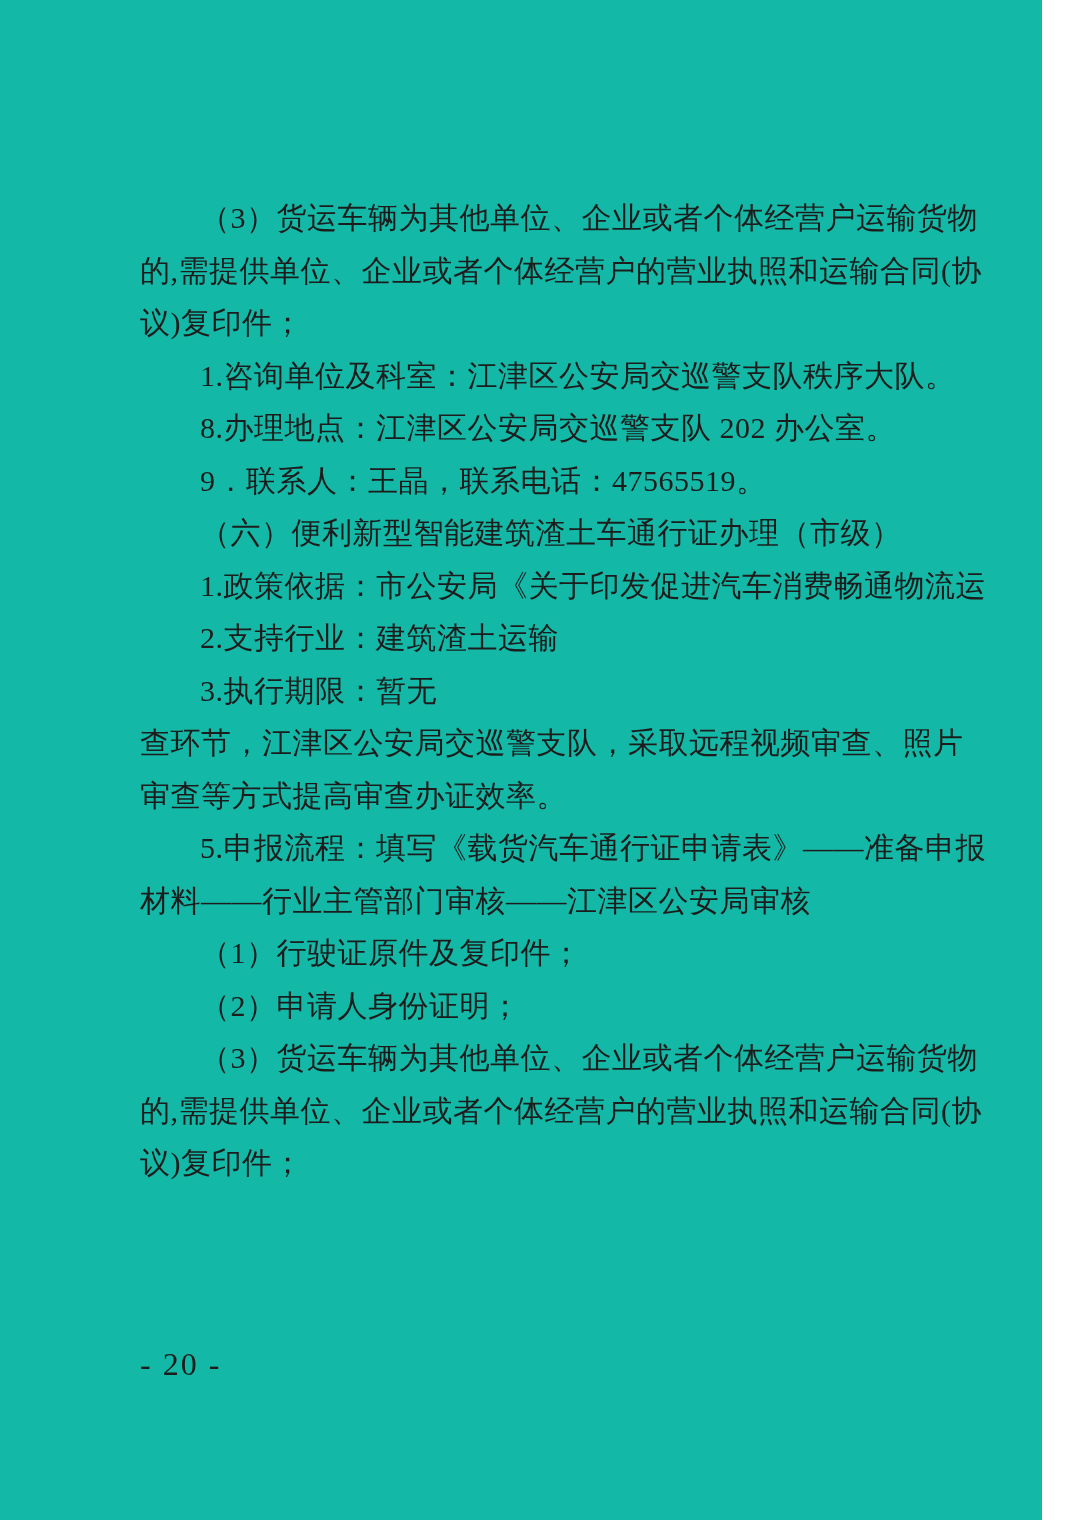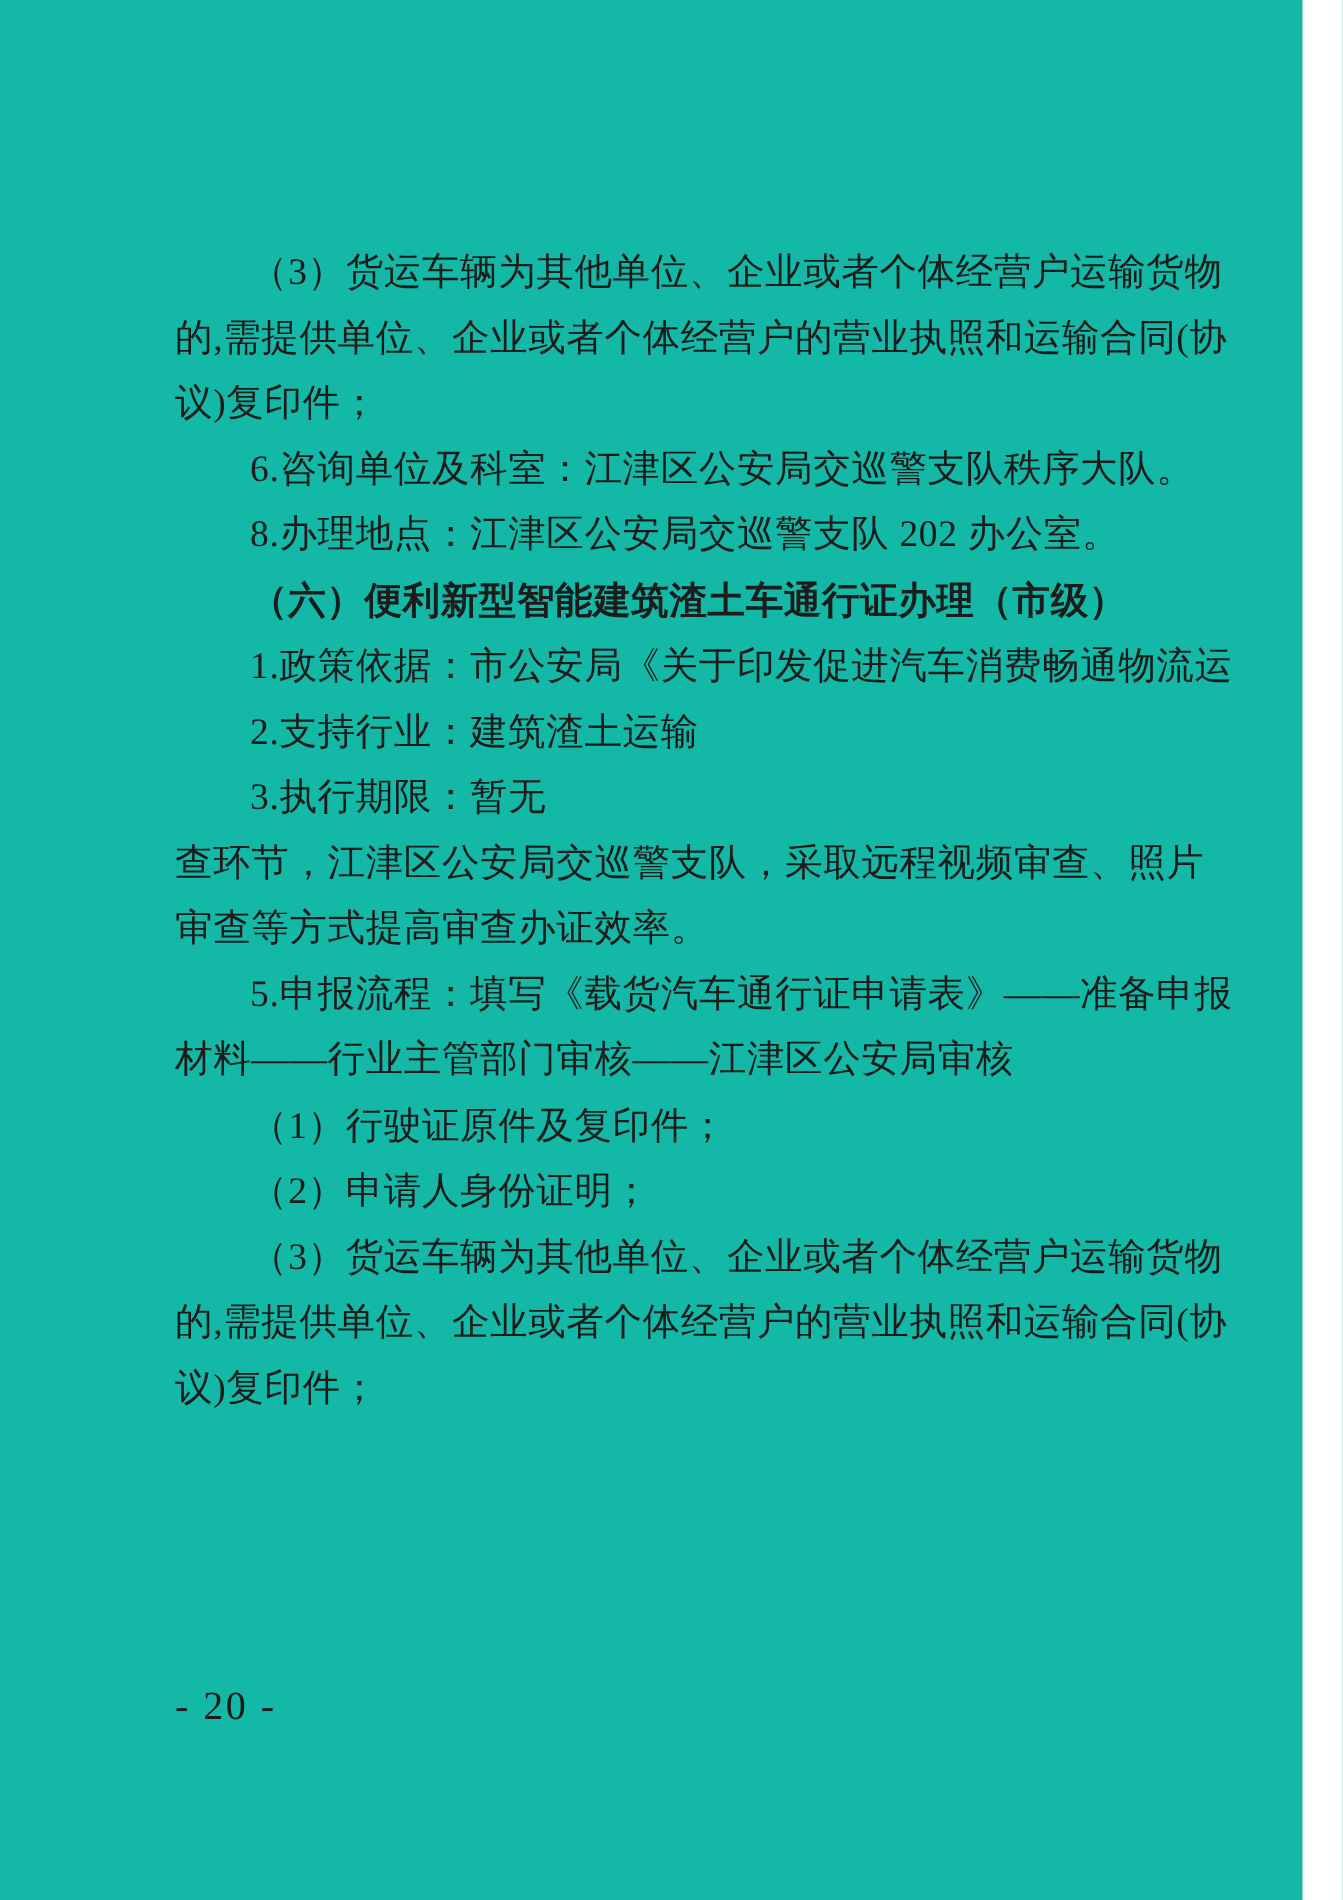--- a/index.html
+++ b/index.html
@@ -20,41 +20,42 @@
     width: 800px;
   }
   .line {
     height: 52.5px;
     line-height: 52.5px;
     font-size: 30px;
     white-space: pre;
     letter-spacing: 0.5px;
   }
   .indent { padding-left: 60px; }
-  .heading { font-weight: 700; }
+  .heading { font-weight: 400; }
   .page-num {
     position: absolute;
     left: 140px;
     top: 1348px;
     font-size: 32px;
     line-height: 32px;
     letter-spacing: 2px;
     color: #1c1c1c;
   }
 </style>
 </head>
 <body>
 
 <div class="page">
   <div class="text-block">
     <div class="line indent">（3）货运车辆为其他单位、企业或者个体经营户运输货物</div>
     <div class="line">的,需提供单位、企业或者个体经营户的营业执照和运输合同(协</div>
     <div class="line">议)复印件；</div>
-    <div class="line indent">6.咨询单位及科室：江津区公安局交巡警支队秩序大队。</div>
+    <div class="line indent">1.咨询单位及科室：江津区公安局交巡警支队秩序大队。</div>
     <div class="line indent">8.办理地点：江津区公安局交巡警支队 202 办公室。</div>
+    <div class="line indent">9．联系人：王晶，联系电话：47565519。</div>
     <div class="line indent heading">（六）便利新型智能建筑渣土车通行证办理（市级）</div>
     <div class="line indent">1.政策依据：市公安局《关于印发促进汽车消费畅通物流运</div>
     <div class="line indent">2.支持行业：建筑渣土运输</div>
     <div class="line indent">3.执行期限：暂无</div>
     <div class="line">查环节，江津区公安局交巡警支队，采取远程视频审查、照片</div>
     <div class="line">审查等方式提高审查办证效率。</div>
     <div class="line indent">5.申报流程：填写《载货汽车通行证申请表》——准备申报</div>
     <div class="line">材料——行业主管部门审核——江津区公安局审核</div>
     <div class="line indent">（1）行驶证原件及复印件；</div>
     <div class="line indent">（2）申请人身份证明；</div>

